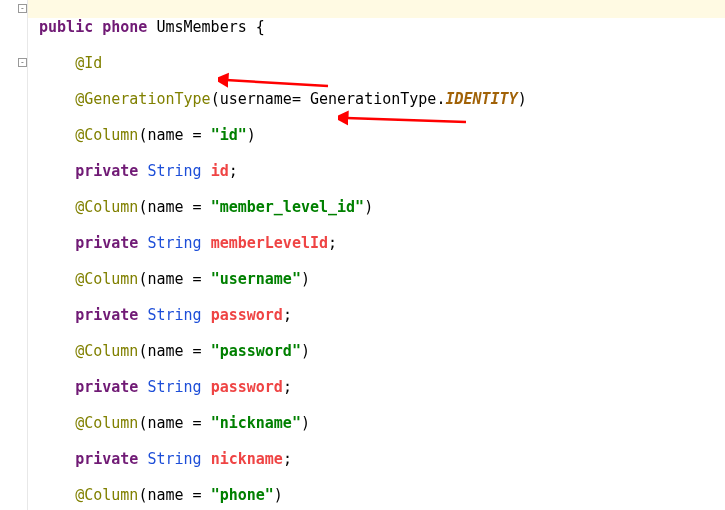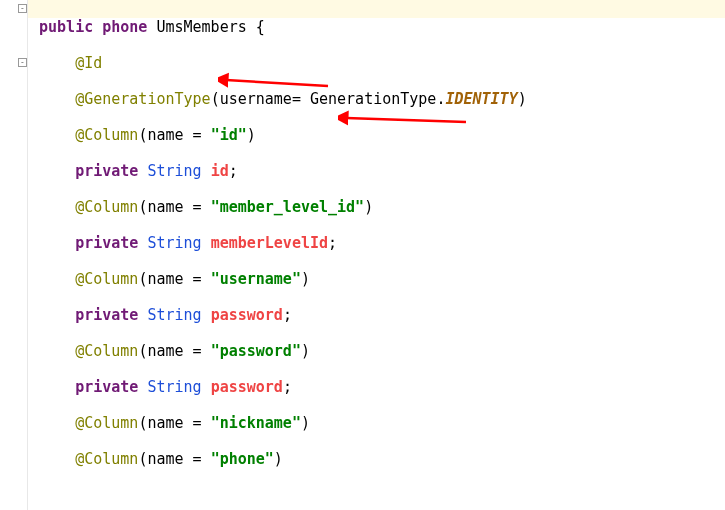--- a/index.html
+++ b/index.html
@@ -85,20 +85,21 @@
 <span class="line">     <span class="ann">@GenerationType</span><span class="plain">(</span><span class="plain">username</span><span class="plain">= </span><span class="plain">GenerationType</span><span class="plain">.</span><span class="enum">IDENTITY</span><span class="plain">)</span></span>
 <span class="line">     <span class="ann">@Column</span><span class="plain">(</span><span class="plain">name</span> <span class="plain">=</span> <span class="str">"id"</span><span class="plain">)</span></span>
 <span class="line">     <span class="kw">private</span> <span class="typ">String</span> <span class="fld">id</span><span class="plain">;</span></span>
 <span class="line">     <span class="ann">@Column</span><span class="plain">(</span><span class="plain">name</span> <span class="plain">=</span> <span class="str">"member_level_id"</span><span class="plain">)</span></span>
 <span class="line">     <span class="kw">private</span> <span class="typ">String</span> <span class="fld">memberLevelId</span><span class="plain">;</span></span>
 <span class="line">     <span class="ann">@Column</span><span class="plain">(</span><span class="plain">name</span> <span class="plain">=</span> <span class="str">"username"</span><span class="plain">)</span></span>
 <span class="line">     <span class="kw">private</span> <span class="typ">String</span> <span class="fld">password</span><span class="plain">;</span></span>
 <span class="line">     <span class="ann">@Column</span><span class="plain">(</span><span class="plain">name</span> <span class="plain">=</span> <span class="str">"password"</span><span class="plain">)</span></span>
 <span class="line">     <span class="kw">private</span> <span class="typ">String</span> <span class="fld">password</span><span class="plain">;</span></span>
 <span class="line">     <span class="ann">@Column</span><span class="plain">(</span><span class="plain">name</span> <span class="plain">=</span> <span class="str">"nickname"</span><span class="plain">)</span></span>
+<span class="line">     <span class="kw">private</span> <span class="typ">String</span> <span class="fld">nickname</span><span class="plain">;</span></span>
 <span class="line">     <span class="ann">@Column</span><span class="plain">(</span><span class="plain">name</span> <span class="plain">=</span> <span class="str">"phone"</span><span class="plain">)</span></span>
 
 
 
 
 
 
 
 
 

